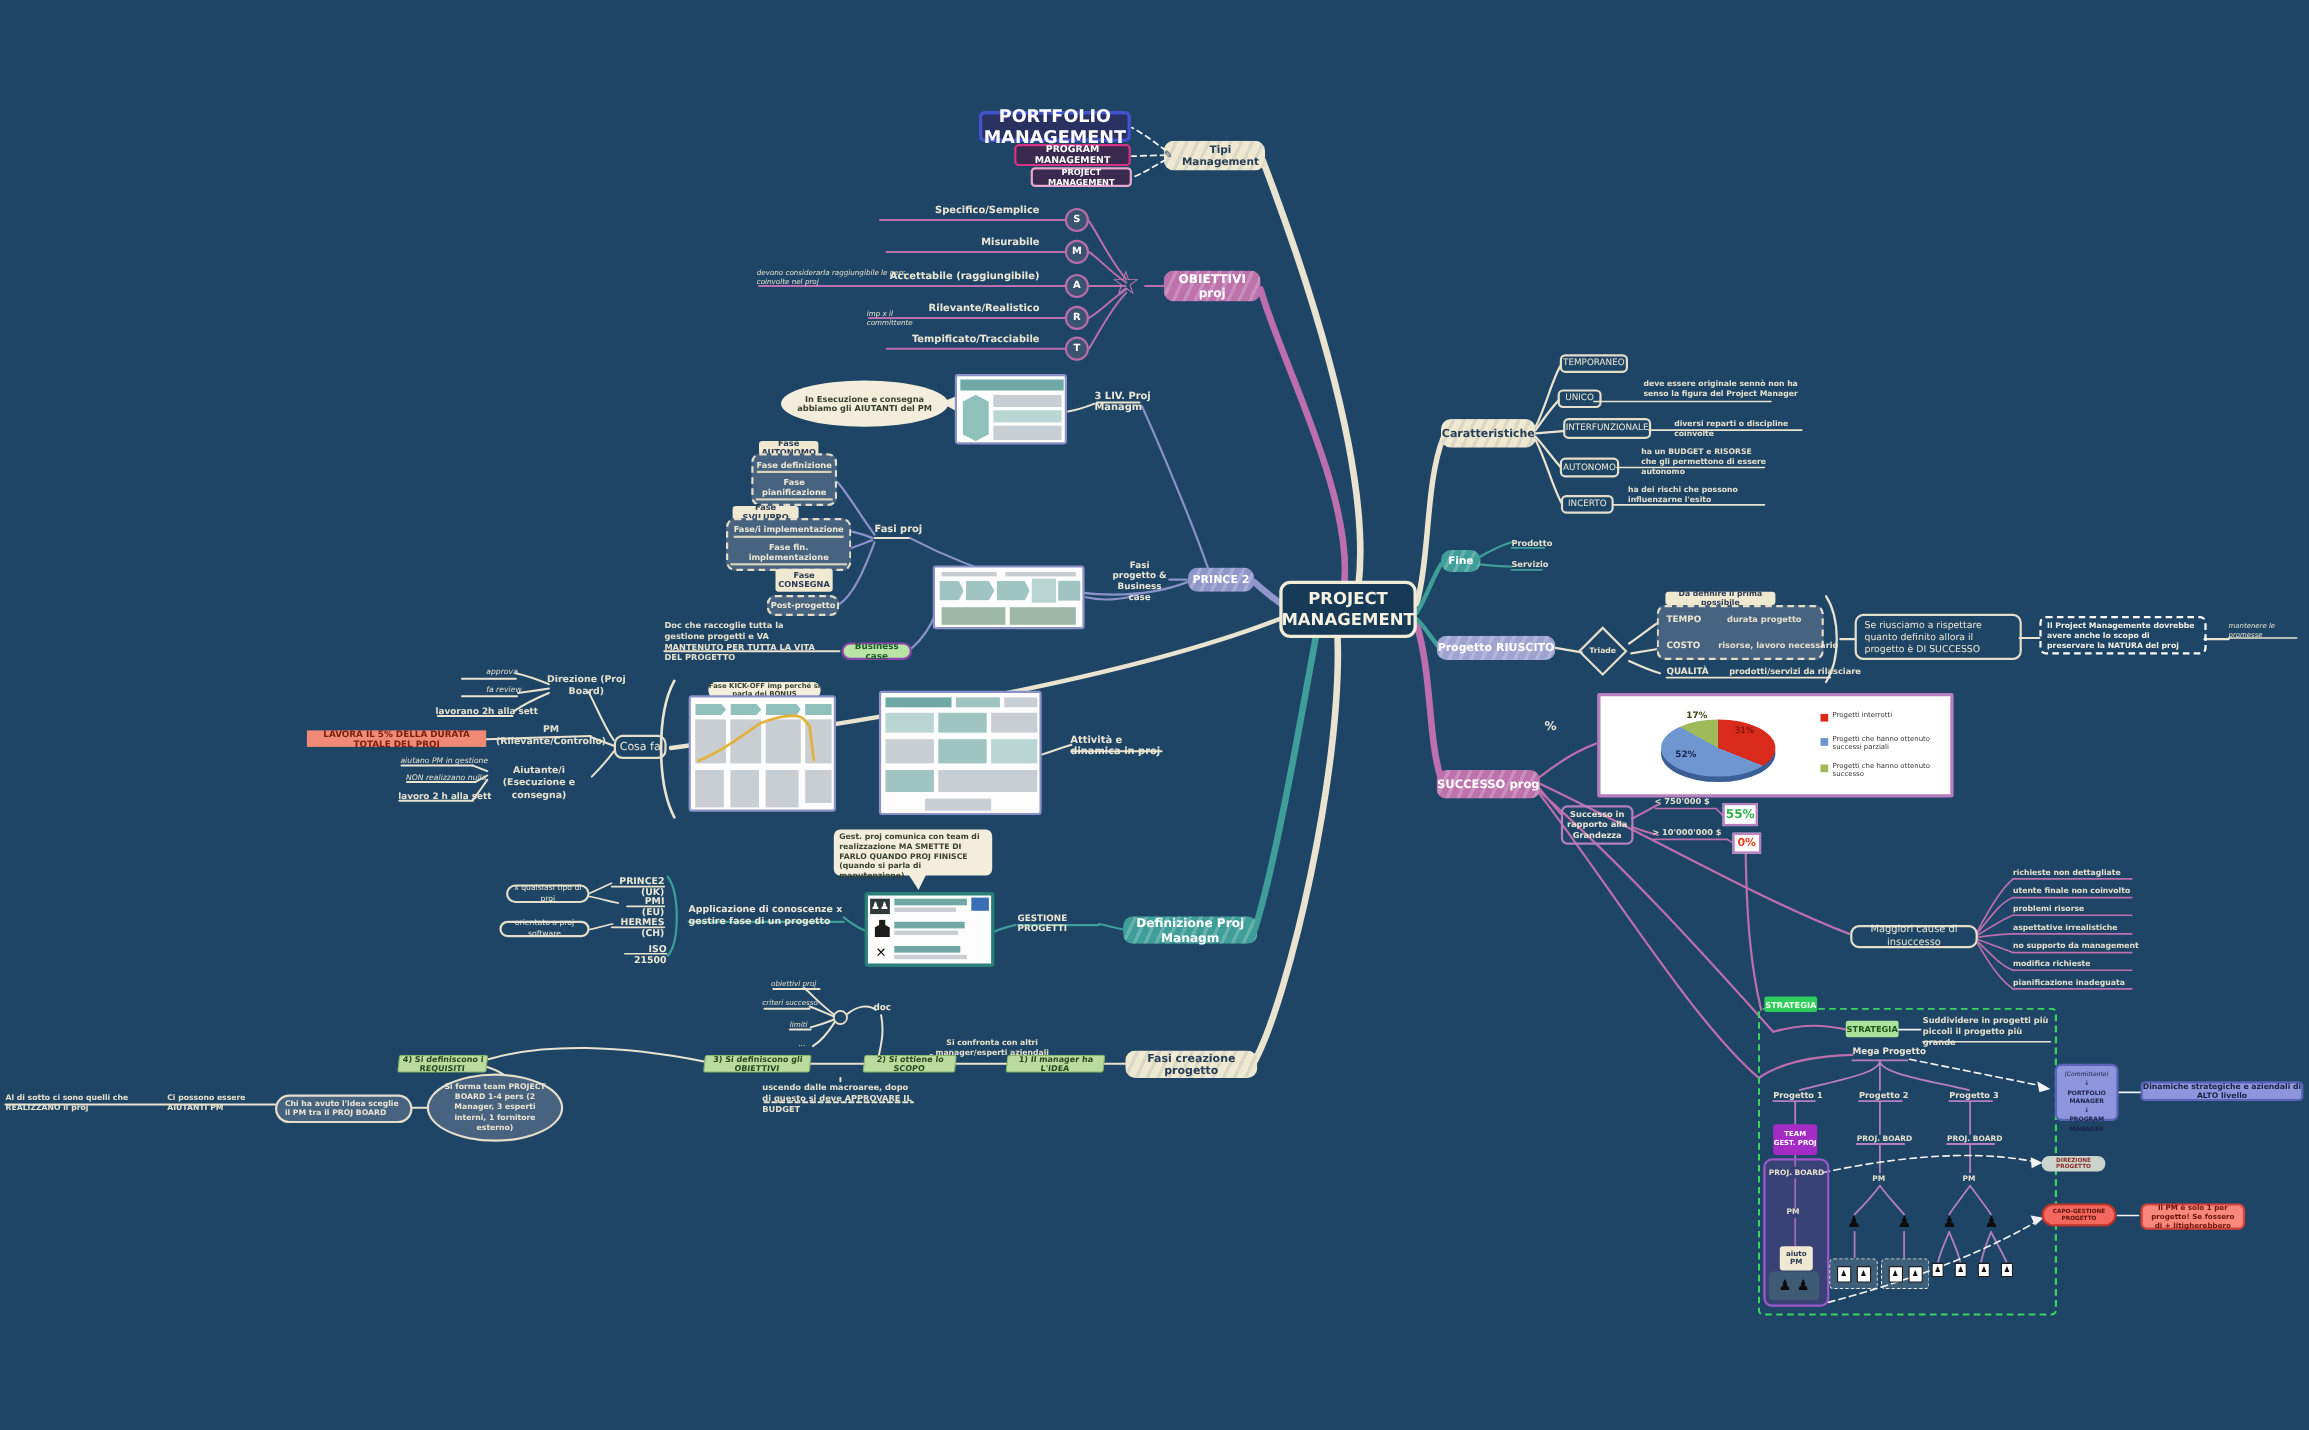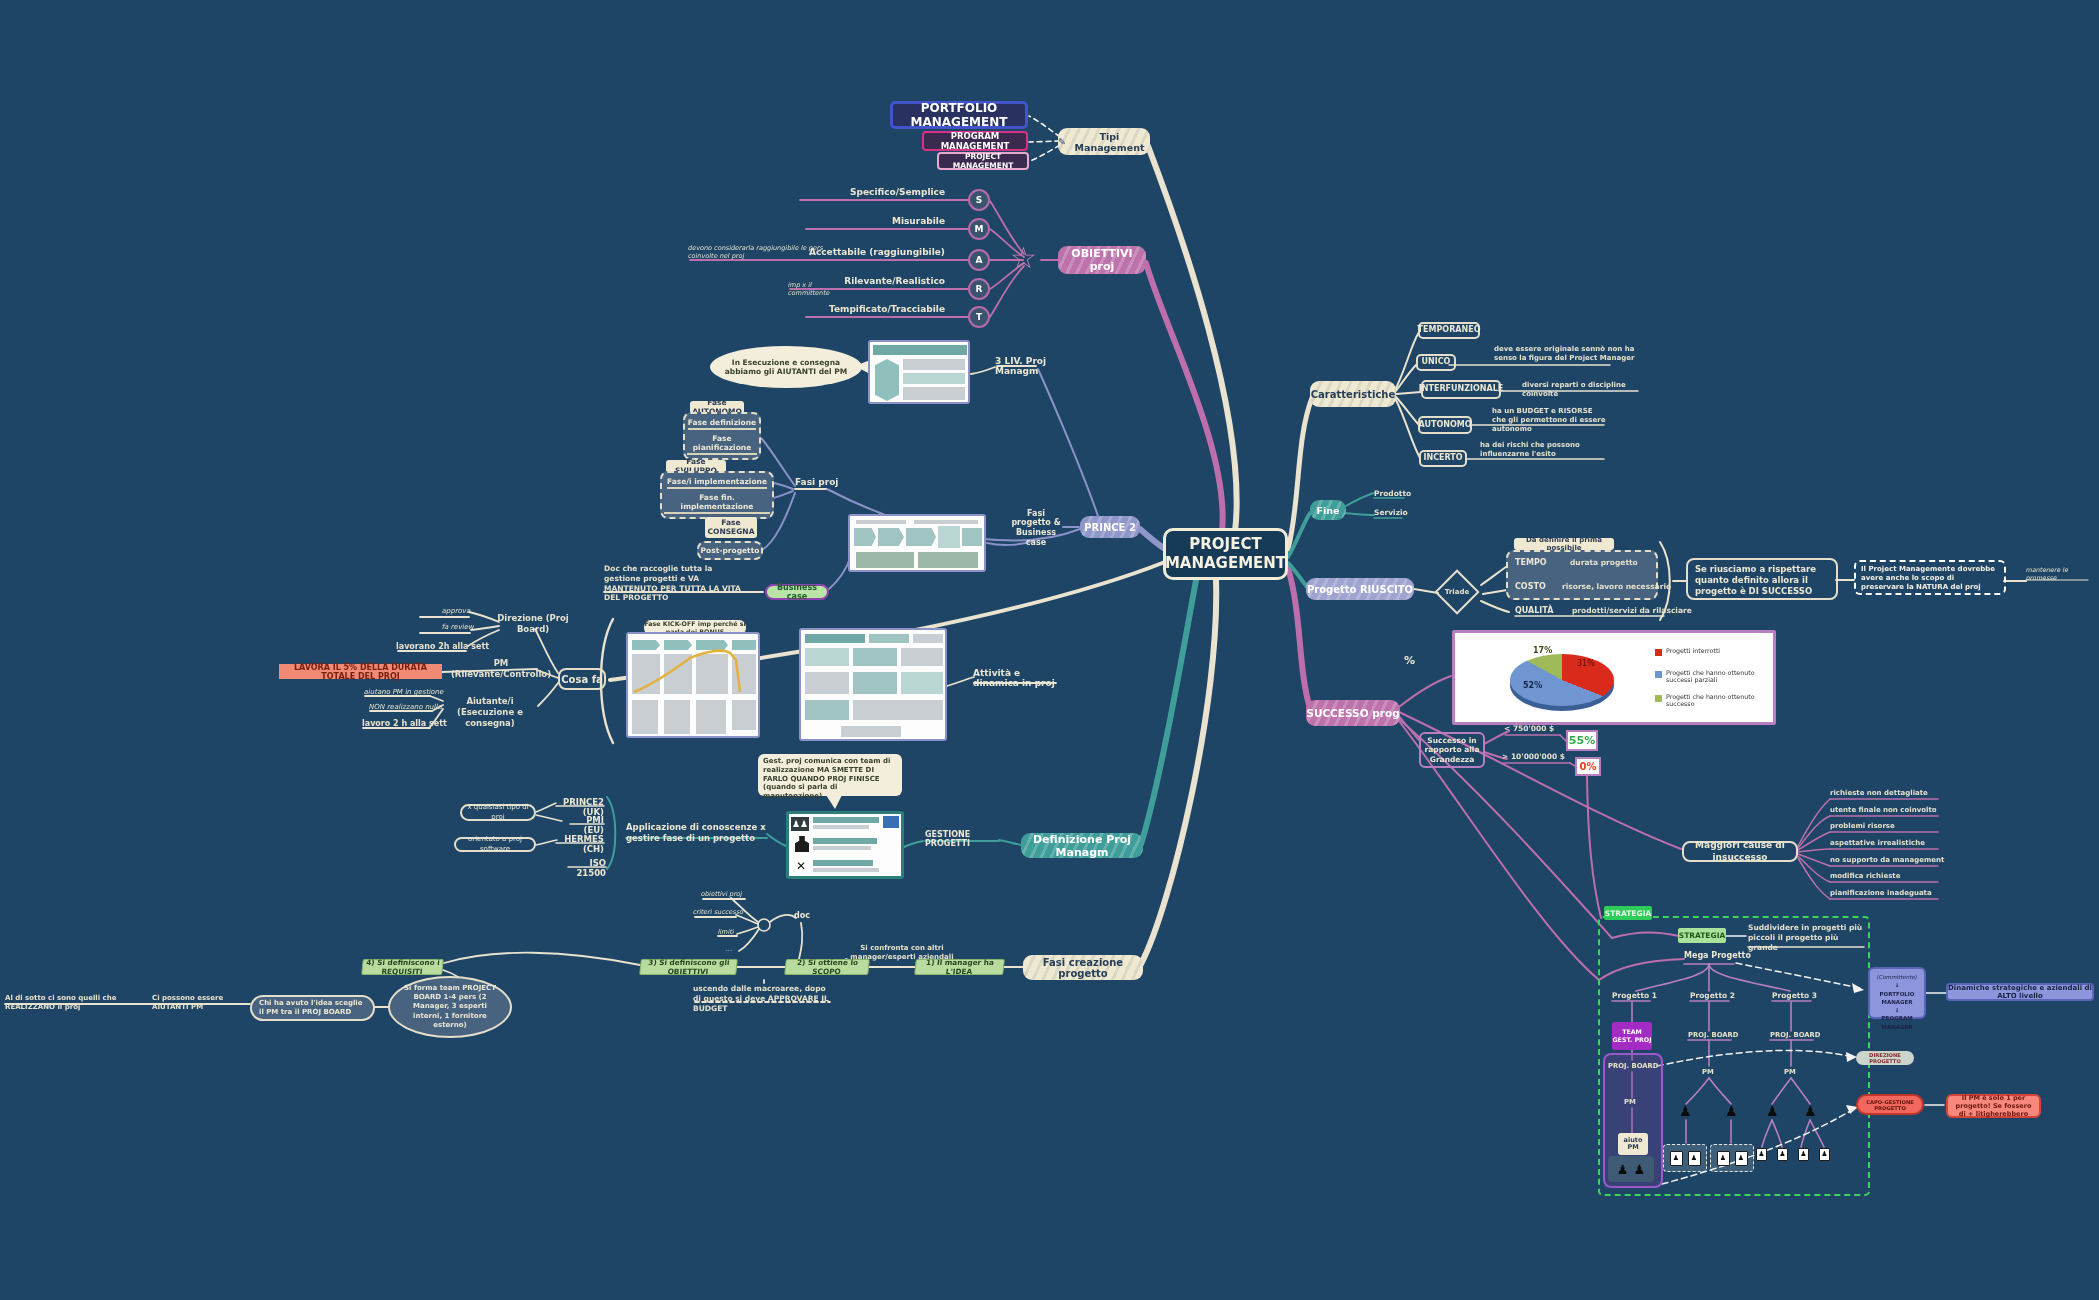--- a/index.html
+++ b/index.html
@@ -17,21 +17,21 @@
   .h-lav{background-color:#8f96c9}
   .h-lav2{background-color:#9fa3cf}
   .h-teal{background-color:#3f9e99}
   .lbl{font-weight:bold;color:#ece7d4}
   .note{color:#e6e1cd;font-weight:bold;line-height:1.3}
   .it{font-style:italic;font-weight:normal}
   .u-cream{border-bottom:2px solid #d9d3bb;padding-bottom:1px}
   .cream-tag{background:#efe9d2;color:#2c3a55;font-weight:bold;border-radius:3px;line-height:1.15}
   .slate{background:#47637f;border:2px dashed #e4deca;border-radius:8px;color:#eee9d6;font-weight:bold}
   .green-box{background:#b9dc9e;color:#25461f;font-weight:bold;border:1px solid #86b56a;border-radius:2px}
-  .outline{border:2px solid #e4deca;border-radius:10px;color:#ece7d4;font-weight:bold;line-height:1.3}
+  .outline{border:2px solid #e4deca;border-radius:10px;color:#ece7d4;font-weight:normal;line-height:1.3}
   .white-card{background:#fdfdfd;border:2px solid #8b92c8;border-radius:3px;overflow:hidden}
   .bubble{background:#f3eedb;color:#38402f;border-radius:12px;font-weight:bold;line-height:1.25}
   .smart-c{width:22px;height:22px;border-radius:50%;border:2px solid #b86cab;background:#3a546f;color:#fff;font-weight:bold;font-size:9px}
   .ib{position:absolute;background:#9fc4c1}
   .gray{background:#c9ced2}
   .mini{width:11px;height:13px;background:#fff;border:1px solid #1c1c1c;border-radius:1px;
         display:flex;align-items:center;justify-content:center;font-size:7px;color:#111;line-height:1}
   .person{color:#0c0c0c;line-height:1}
 </style>
 </head>
@@ -269,21 +269,21 @@
     <polygon points="1858,1107 1846,1105 1850,1114" fill="#f2f2f2"></polygon>
   </g>
 </svg>
 
 <div class="n ctr node-main" style="left:1163px;top:528px;width:125px;height:52px;font-size:15px">PROJECT MANAGEMENT</div>
 
 <div class="n ctr h-cream" style="left:1058px;top:128px;width:92px;height:27px;font-size:9.5px">
   <span style="margin-right:3px">✎</span>
   <span>Tipi Management</span>
 </div>
-<div class="n ctr" style="left:890px;top:101px;width:138px;height:28px;background:#28315f;border:3px solid #4253cc;border-radius:5px;font-size:12px;font-weight:bold;color:#fff">PORTFOLIO MANAGEMENT</div>
+<div class="n ctr" style="left:890px;top:101px;width:138px;height:28px;background:#28315f;border:3px solid #4253cc;border-radius:5px;font-size:16px;font-weight:bold;color:#fff">PORTFOLIO MANAGEMENT</div>
 <div class="n ctr" style="left:922px;top:131px;width:106px;height:20px;background:#3a2a4f;border:2.5px solid #d63384;border-radius:4px;font-size:8.5px;font-weight:bold;color:#fff">PROGRAM MANAGEMENT</div>
 <div class="n ctr" style="left:937px;top:152px;width:92px;height:18px;background:#3a2a4f;border:2px solid #e8a8cc;border-radius:4px;font-size:7.5px;font-weight:bold;color:#fff">PROJECT MANAGEMENT</div>
 
 <div class="n ctr smart-c" style="left:968px;top:189px">S</div>
 <div class="n ctr smart-c" style="left:968px;top:218px">M</div>
 <div class="n ctr smart-c" style="left:968px;top:249px">A</div>
 <div class="n ctr smart-c" style="left:968px;top:278px">R</div>
 <div class="n ctr smart-c" style="left:968px;top:306px">T</div>
 <div class="n lbl" style="left:800px;top:187px;width:145px;font-size:9px;text-align:right">Specifico/Semplice</div>
 <div class="n lbl" style="left:806px;top:216px;width:139px;font-size:9px;text-align:right">Misurabile</div>

